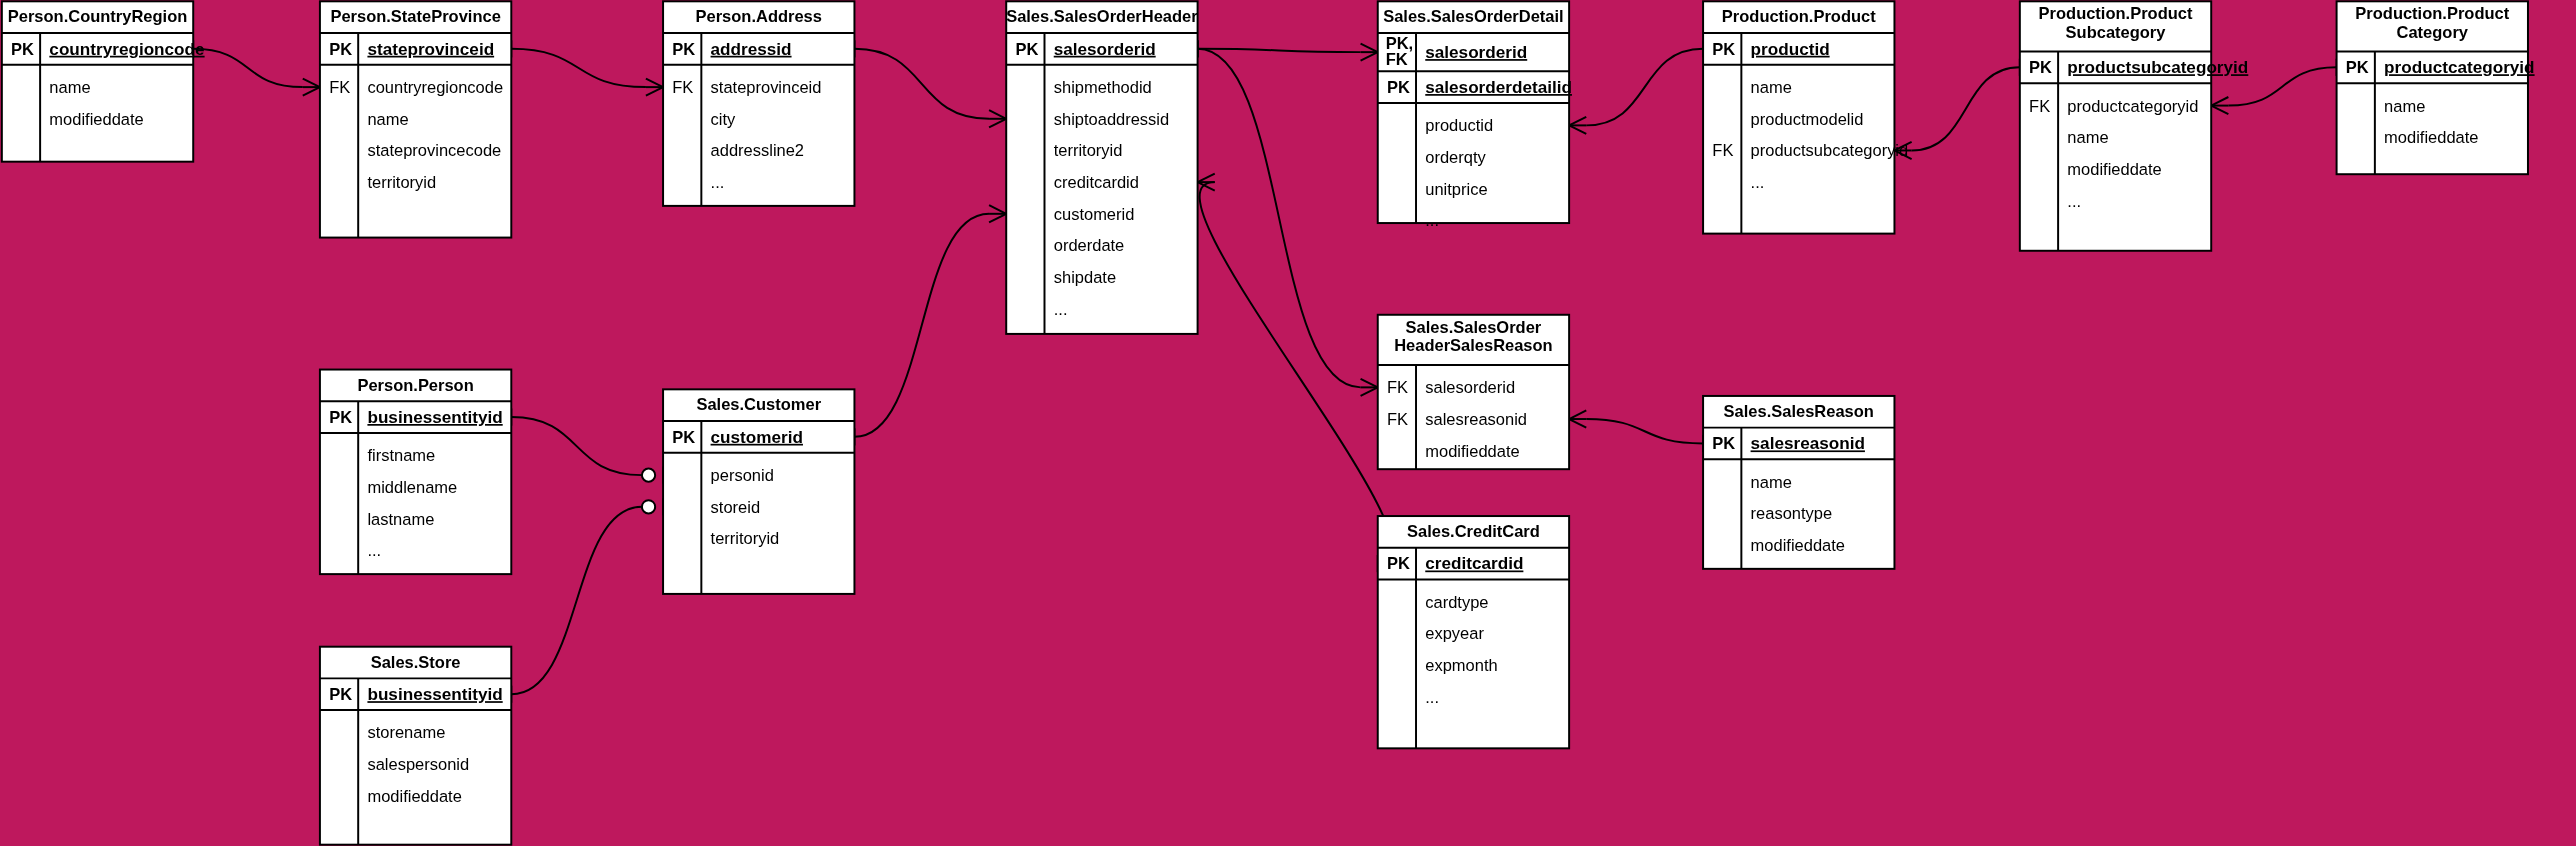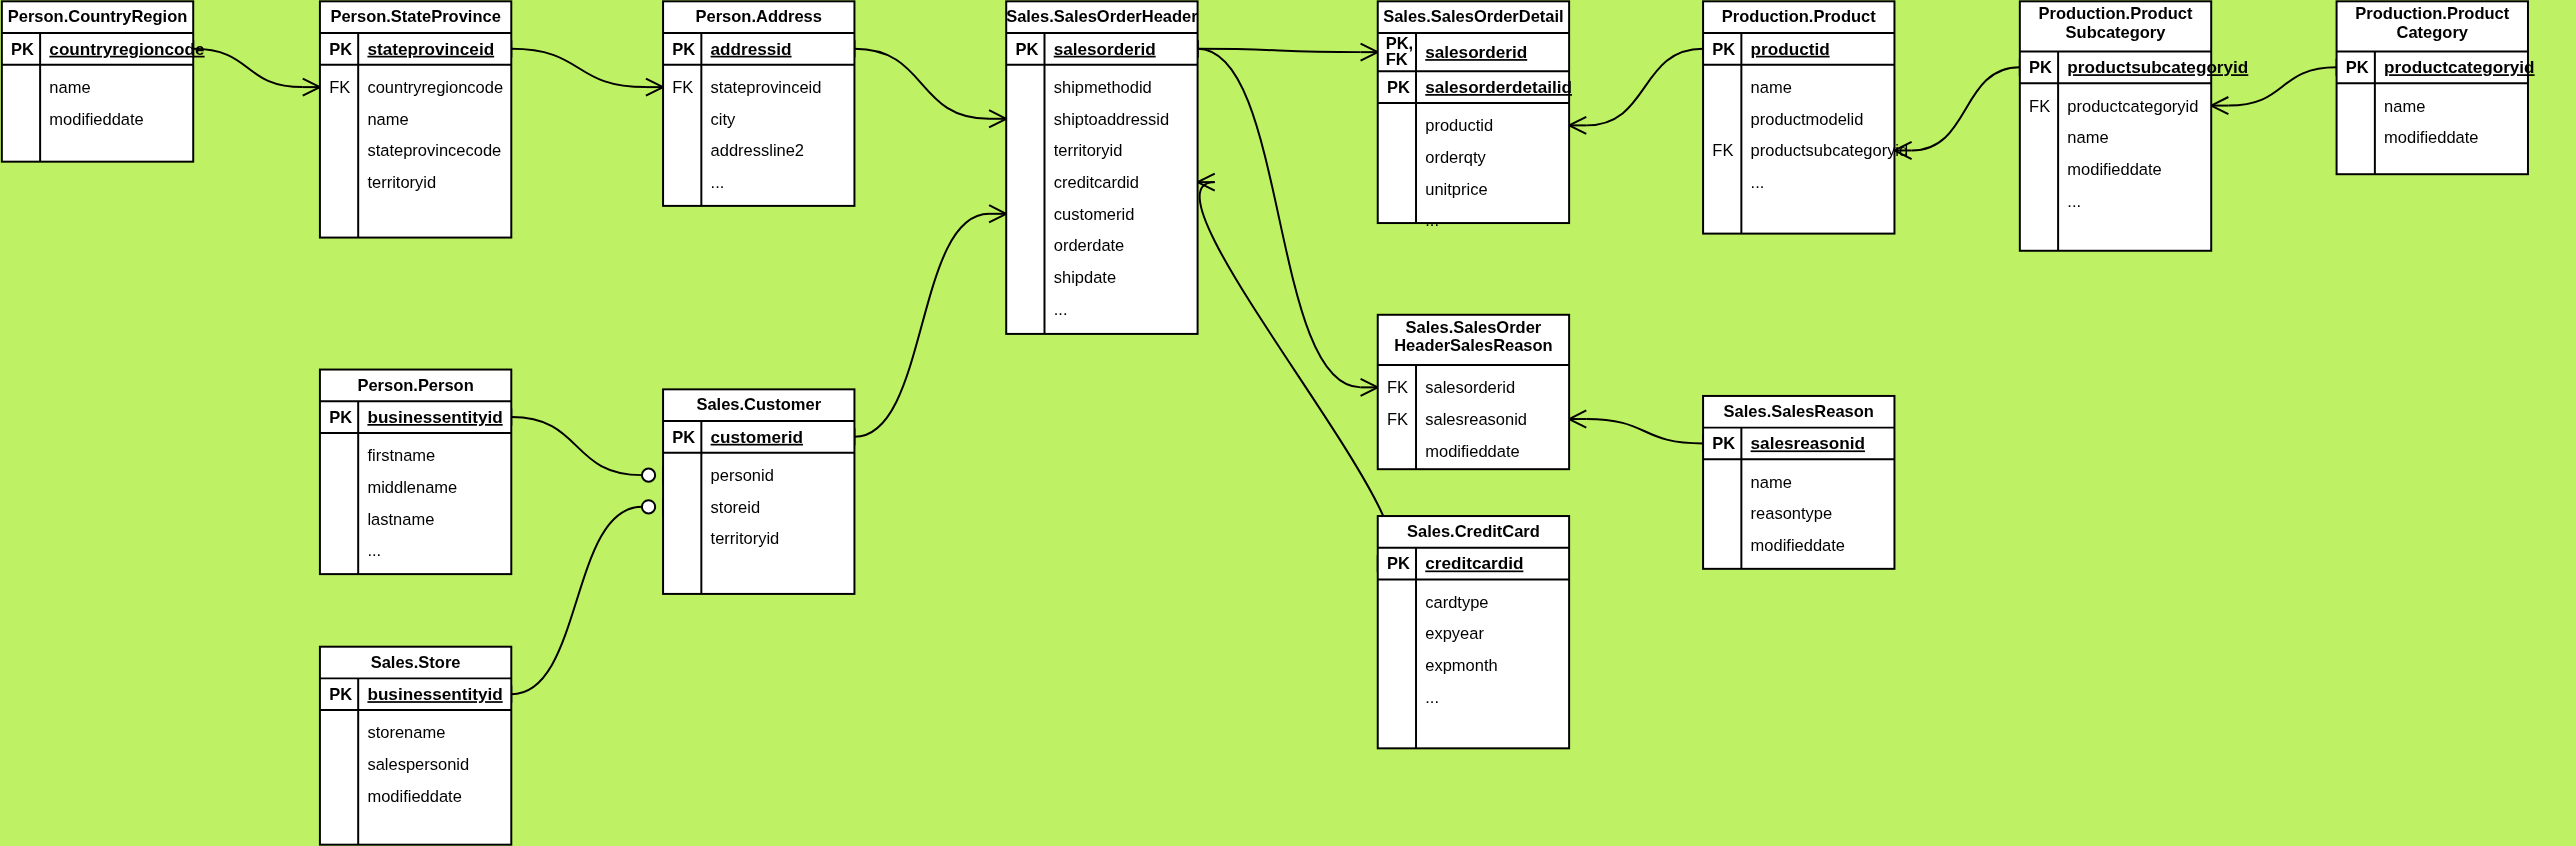--- a/index.html
+++ b/index.html
@@ -1,17 +1,17 @@
 <!DOCTYPE html>
 <html style="font-size:10.6px"><head>
 <meta charset="utf-8">
 <style>
   html,body{margin:0;padding:0;background:#ffffff;}
   body{font-family:"Liberation Sans",sans-serif;}
-  #diagram-root{position:relative;width:2576px;height:846px;background:#bef264;overflow:hidden;}
+  #diagram-root{position:relative;width:2576px;height:846px;background:#be185d;overflow:hidden;}
   svg#er-svg{position:absolute;left:0;top:0;width:2576px;height:846px;}
   .tbl-rect{fill:#ffffff;stroke:#000000;stroke-width:3;}
   .tbl-line{stroke:#000000;stroke-width:3;}
   .edge{fill:none;stroke:#000000;stroke-width:3;}
   .marker{fill:none;stroke:#000000;stroke-width:3;}
   .marker-circle{fill:#ffffff;stroke:#000000;stroke-width:3;}
   text{font-family:"Liberation Sans",sans-serif;fill:#000000;}
   .t-title{font-size:25px;font-weight:bold;text-anchor:middle;}
   .t-key{font-size:25px;font-weight:bold;text-anchor:start;}
   .t-pkname{font-size:26px;font-weight:bold;text-anchor:start;text-decoration:underline;}

